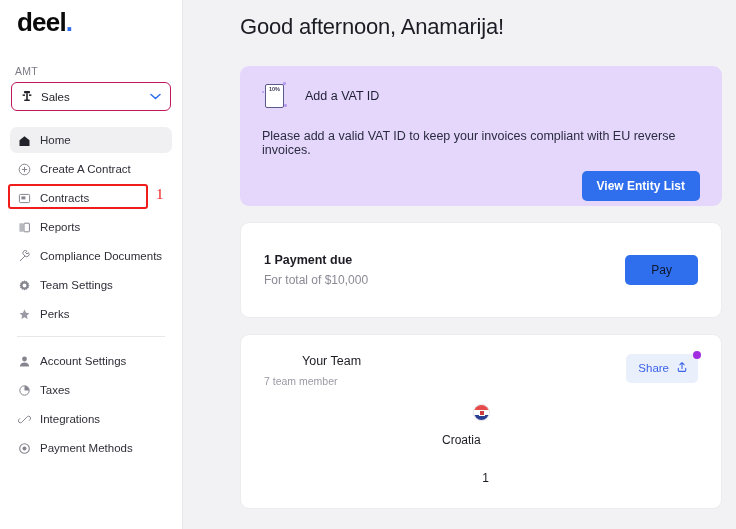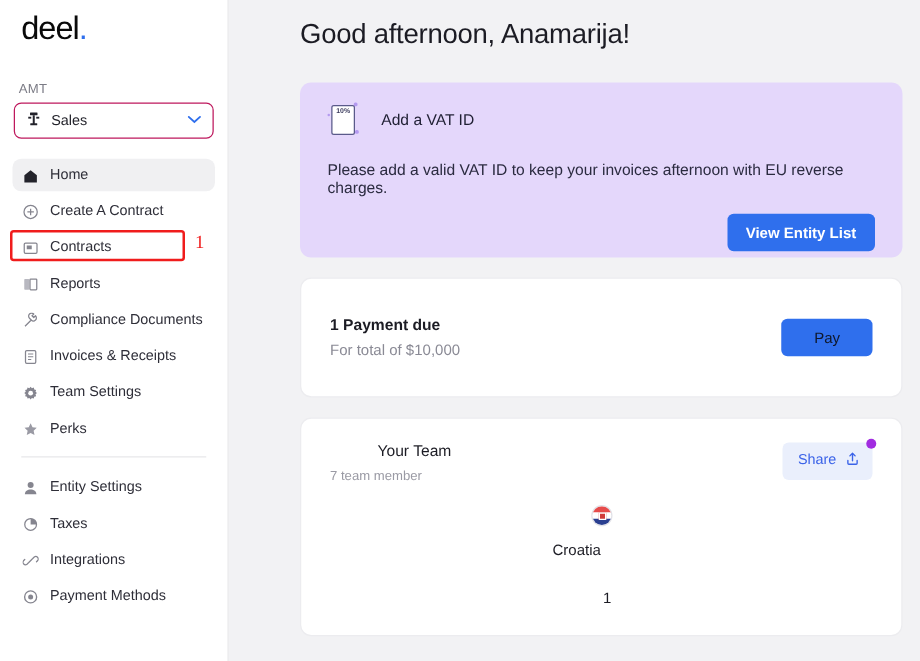--- a/index.html
+++ b/index.html
@@ -14,21 +14,21 @@
   
   .sidebar {
     width: 183px; height: 529px;
     background: #ffffff;
     border-right: 1px solid #e8e8ea;
     padding: 0 9px;
     position: relative;
     flex: 0 0 183px;
   }
   .logo {
-    font-size: 26px; font-weight: 400; letter-spacing: -0.8px;
+    font-size: 26px; font-weight: 700; letter-spacing: -0.8px;
     color: #0a0a0a; padding: 9px 0 0 8px; line-height: 1;
   }
   .logo .dot { color: #2f6fed; }
 
   .org-label {
     font-size: 10.5px; color: #7b7b85; padding: 30px 0 5px 6px;
     letter-spacing: .2px;
   }
   .org-select {
     height: 29px; border: 1px solid #be185d; border-radius: 6px;
@@ -225,29 +225,20 @@
 
       <div class="nav-item">
         <span class="ic">
           <svg width="13" height="13" viewBox="0 0 13 13">
               <path d="M2 11L7 6M7 6l-1.4-1.4a2.4 2.4 0 113.4-3.4L7.6 2.6 9 4l1.4-1.4a2.4 2.4 0 01-3.4 3.4z" stroke="#85858f" stroke-width="1" fill="none" stroke-linejoin="round"></path>
             </svg>
         </span>
         <span>Compliance Documents</span>
       </div>
 
-      <div class="nav-item">
-        <span class="ic">
-          <svg width="13" height="13" viewBox="0 0 13 13">
-              <rect x="2.4" y="1.4" width="8.2" height="10.2" rx="1" stroke="#85858f" stroke-width="1" fill="none"></rect>
-              <path d="M4.4 4.2h4.2M4.4 6.4h4.2M4.4 8.6h2.6" stroke="#85858f" stroke-width=".9"></path>
-            </svg>
-        </span>
-        <span>Invoices &amp; Receipts</span>
-      </div>
 
       <div class="nav-item">
         <span class="ic">
           <svg width="13" height="13" viewBox="0 0 13 13">
               <path d="M6.5 1.3l1 1.2 1.5-.5.4 1.5 1.5.4-.5 1.5 1.2 1-1.2 1 .5 1.5-1.5.4-.4 1.5-1.5-.5-1 1.2-1-1.2-1.5.5-.4-1.5-1.5-.4.5-1.5-1.2-1 1.2-1-.5-1.5 1.5-.4.4-1.5 1.5.5z" fill="#85858f"></path>
               <circle cx="6.5" cy="6.5" r="1.9" fill="#fff"></circle>
             </svg>
         </span>
         <span>Team Settings</span>
       </div>
@@ -265,21 +256,21 @@
     <div class="divider"></div>
 
     <nav>
       <div class="nav-item">
         <span class="ic">
           <svg width="13" height="13" viewBox="0 0 13 13">
               <circle cx="6.5" cy="4" r="2.4" fill="#85858f"></circle>
               <path d="M1.9 11.4c0-2.5 2.1-3.8 4.6-3.8s4.6 1.3 4.6 3.8z" fill="#85858f"></path>
             </svg>
         </span>
-        <span>Entity Settings</span>
+        <span>Account Settings</span>
       </div>
 
       <div class="nav-item">
         <span class="ic">
           <svg width="13" height="13" viewBox="0 0 13 13">
               <circle cx="6.5" cy="6.5" r="4.7" stroke="#85858f" stroke-width="1" fill="none"></circle>
               <path d="M6.5 6.5V1.8a4.7 4.7 0 014.7 4.7z" fill="#85858f"></path>
             </svg>
         </span>
         <span>Taxes</span>
@@ -318,21 +309,21 @@
         <span class="vat-ic-wrap">
           <span class="spark s1"></span>
             <span class="spark s2"></span>
             <span class="spark s3"></span>
           <span class="vat-doc">
               <span>10%</span>
             </span>
         </span>
         <span class="vat-title">Add a VAT ID</span>
       </div>
-      <p class="vat-body">Please add a valid VAT ID to keep your invoices afternoon with EU reverse charges.</p>
+      <p class="vat-body">Please add a valid VAT ID to keep your invoices compliant with EU reverse invoices.</p>
       <div class="vat-actions">
         <button class="btn-primary">View Entity List</button>
       </div>
     </section>
 
     <section class="card pay-card">
       <div class="pay-left">
         <div class="pay-title">1 Payment due</div>
         <div class="pay-sub">For total of $10,000</div>
       </div>

